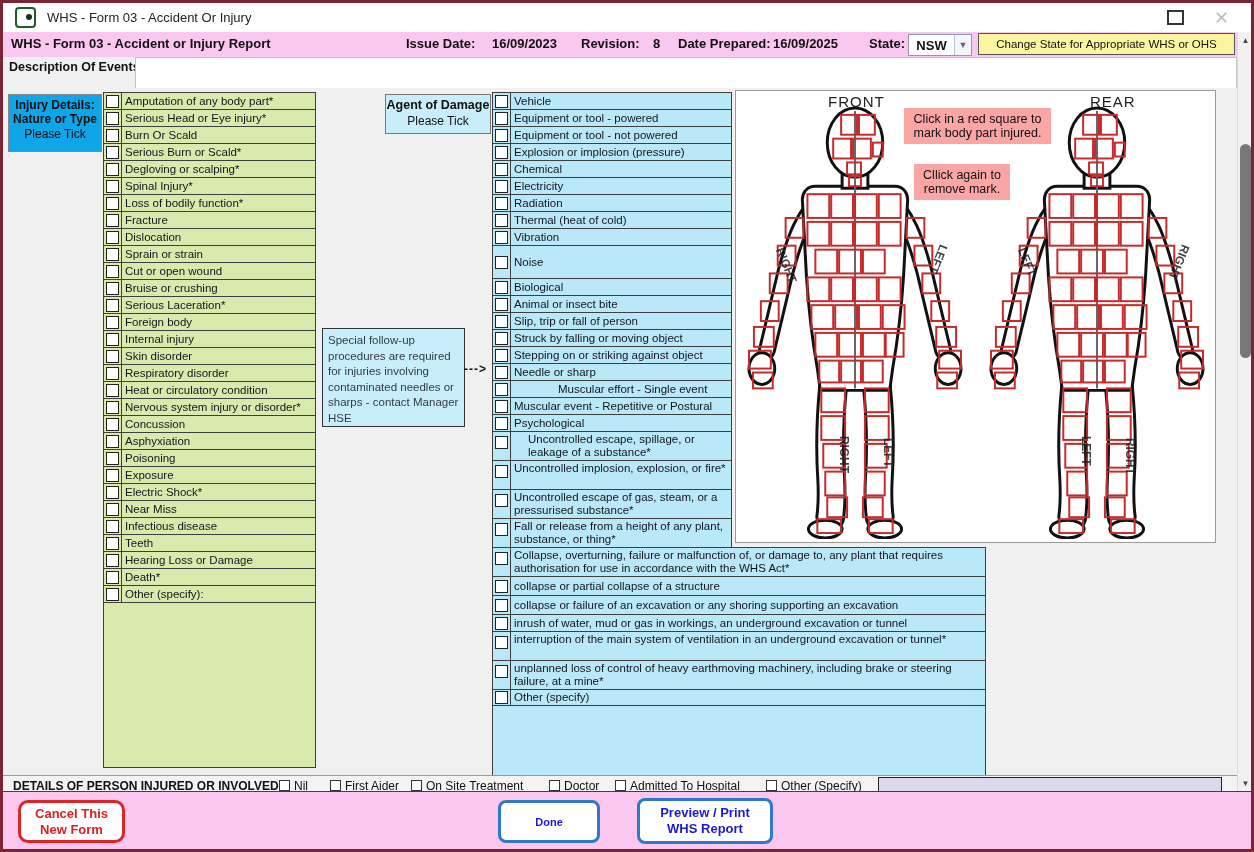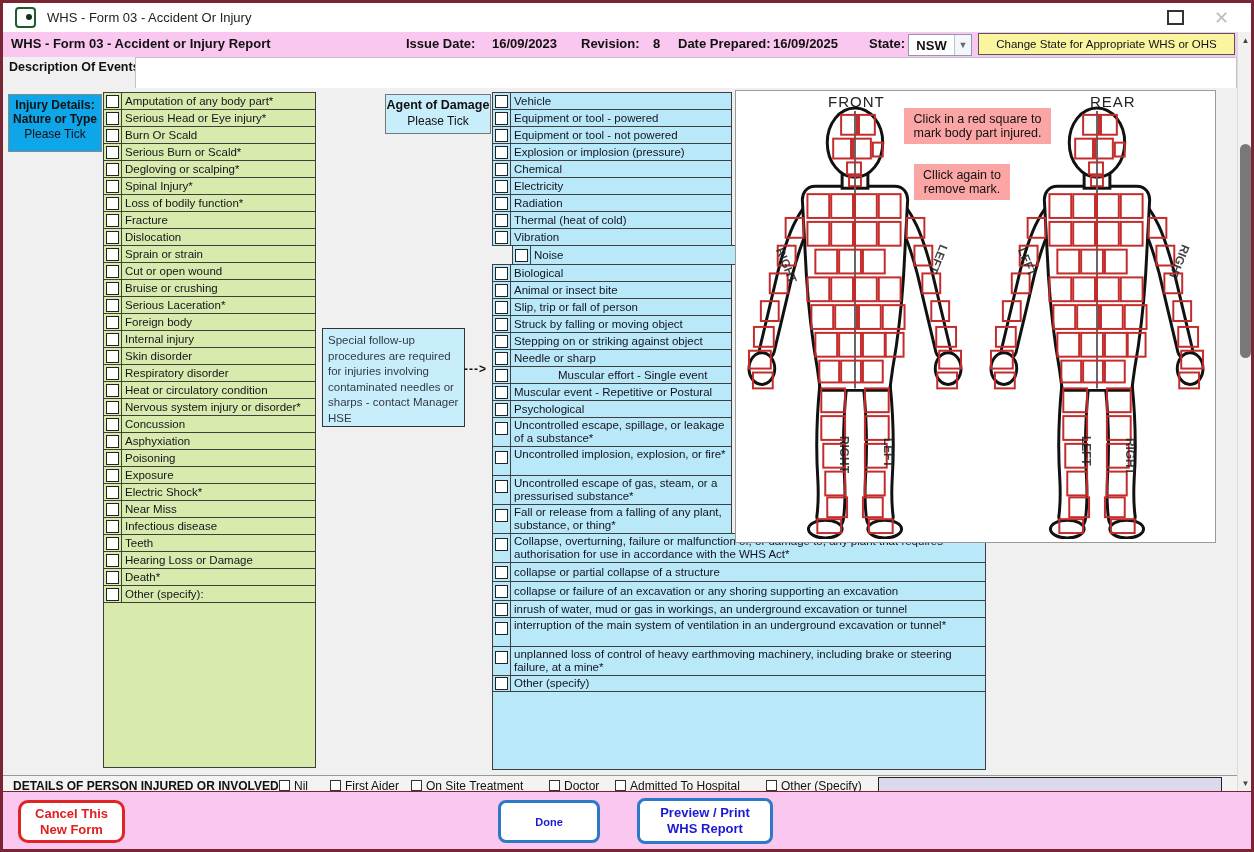--- a/index.html
+++ b/index.html
@@ -396,21 +396,21 @@
             <span class="cbox"></span>
           </span>
           <span class="rlabel">Thermal (heat of cold)</span>
         </div>
         <div class="row b-row nowrap" style="height: 18px; width: 240px;">
           <span class="cbcell">
             <span class="cbox"></span>
           </span>
           <span class="rlabel">Vibration</span>
         </div>
-        <div class="row b-row nowrap" style="height: 20px; width: 240px; margin-left: 20px;">
+        <div class="row b-row nowrap" style="height: 34px; width: 240px;">
           <span class="cbcell">
             <span class="cbox"></span>
           </span>
           <span class="rlabel">Noise</span>
         </div>
         <div class="row b-row nowrap" style="height: 18px; width: 240px;">
           <span class="cbcell">
             <span class="cbox"></span>
           </span>
           <span class="rlabel">Biological</span>
@@ -456,43 +456,43 @@
             <span class="cbox"></span>
           </span>
           <span class="rlabel">Muscular event - Repetitive or Postural</span>
         </div>
         <div class="row b-row nowrap" style="height: 18px; width: 240px;">
           <span class="cbcell">
             <span class="cbox"></span>
           </span>
           <span class="rlabel">Psychological</span>
         </div>
+        <div class="row b-row top" style="height: 30px; width: 240px; gap: 14px;">
+          <span class="cbcell">
+            <span class="cbox"></span>
+          </span>
+          <span class="rlabel">Uncontrolled escape, spillage, or leakage of a substance*</span>
+        </div>
         <div class="row b-row top" style="height: 30px; width: 240px;">
           <span class="cbcell">
             <span class="cbox"></span>
           </span>
-          <span class="rlabel">Uncontrolled escape, spillage, or leakage of a substance*</span>
+          <span class="rlabel">Uncontrolled implosion, explosion, or fire*</span>
         </div>
         <div class="row b-row top" style="height: 30px; width: 240px;">
           <span class="cbcell">
             <span class="cbox"></span>
           </span>
-          <span class="rlabel">Uncontrolled implosion, explosion, or fire*</span>
+          <span class="rlabel">Uncontrolled escape of gas, steam, or a pressurised substance*</span>
         </div>
         <div class="row b-row top" style="height: 30px; width: 240px;">
           <span class="cbcell">
             <span class="cbox"></span>
           </span>
-          <span class="rlabel">Uncontrolled escape of gas, steam, or a pressurised substance*</span>
-        </div>
-        <div class="row b-row top" style="height: 30px; width: 240px;">
-          <span class="cbcell">
-            <span class="cbox"></span>
-          </span>
-          <span class="rlabel">Fall or release from a falling of any plant, substance, or thing*</span>
+          <span class="rlabel">Fall or release from a height of any plant, substance, or thing*</span>
         </div>
         <div class="row b-row top" style="height: 30px; width: 494px;">
           <span class="cbcell">
             <span class="cbox"></span>
           </span>
           <span class="rlabel">Collapse, overturning, failure or malfunction of, or damage to, any plant that requires authorisation for use in accordance with the WHS Act*</span>
         </div>
         <div class="row b-row nowrap" style="height: 20px; width: 494px;">
           <span class="cbcell">
             <span class="cbox"></span>

